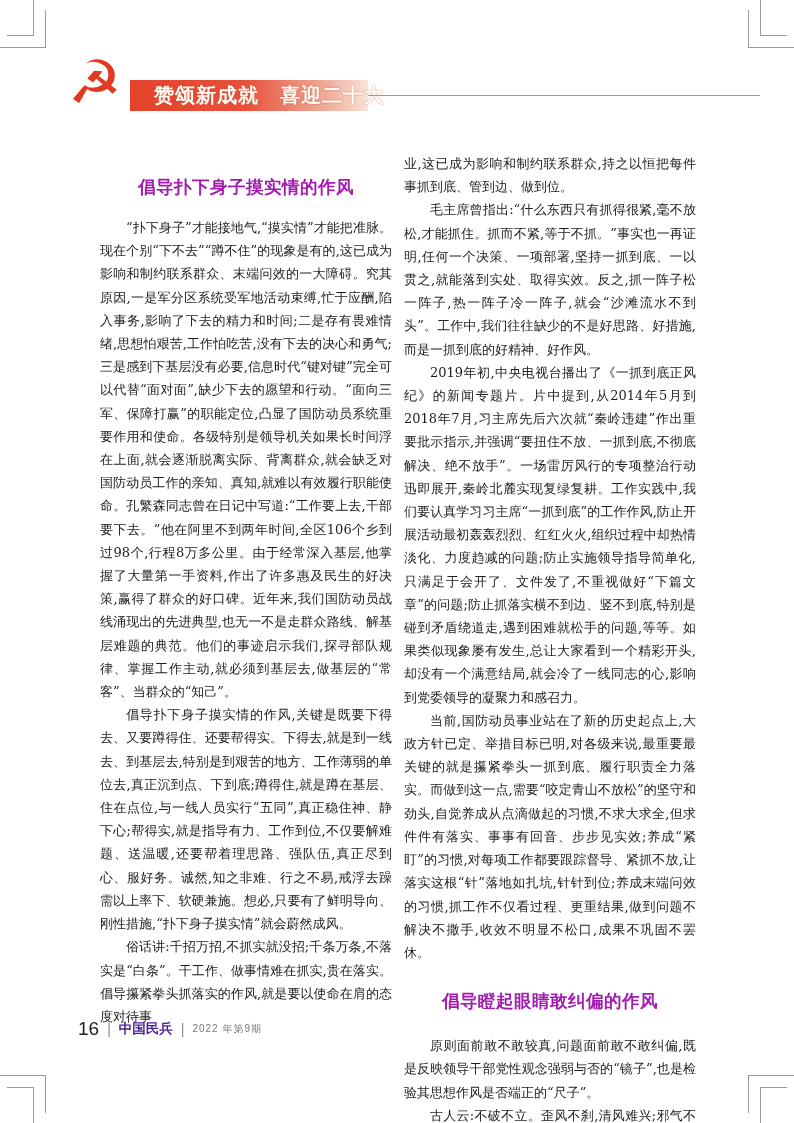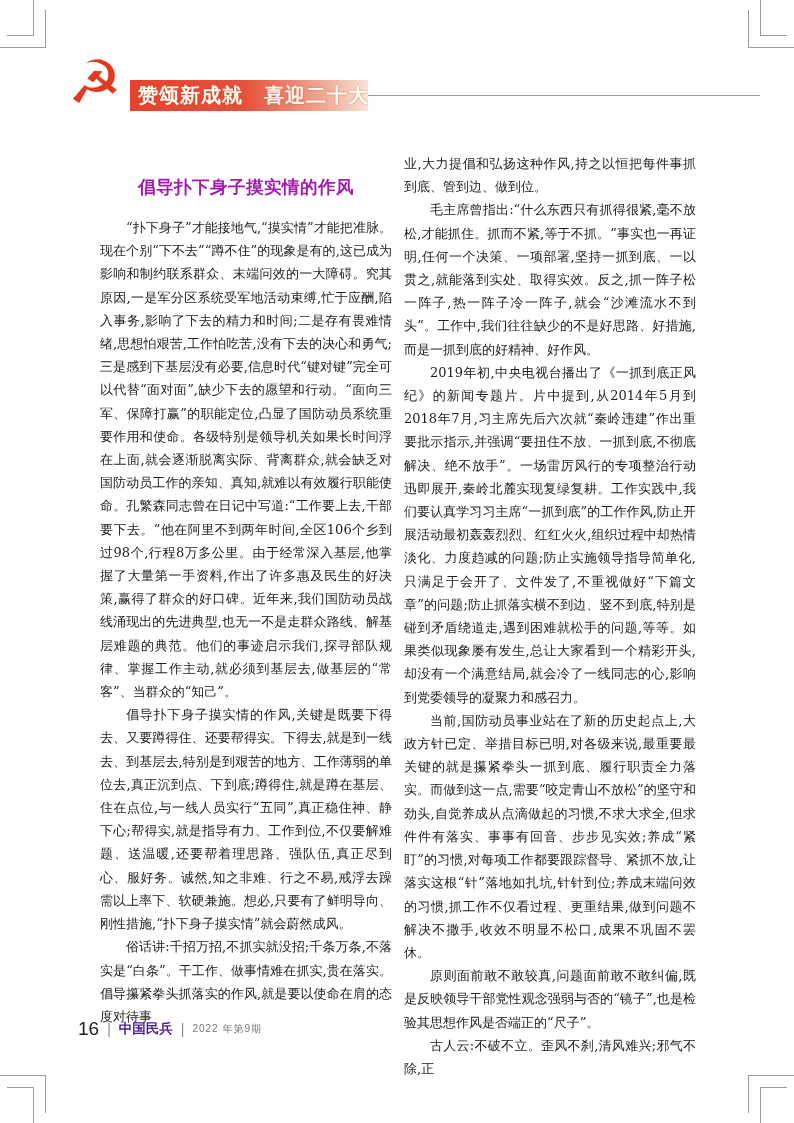--- a/index.html
+++ b/index.html
@@ -6,21 +6,21 @@
   #page{position:relative;width:794px;height:1123px;background:#ffffff;overflow:hidden;
         font-family:"Liberation Sans",sans-serif;}
   
   .crop{position:absolute;border:0 solid #9a9a9a;}
   
   #emblem{position:absolute;left:68px;top:52px;font-size:60px;line-height:60px;color:#e23a1e;
           font-family:"DejaVu Sans",sans-serif;}
   #banner{position:absolute;left:130px;top:80px;width:238px;height:31px;
           background:linear-gradient(90deg,#e5432b 0%,#e7503a 48%,#eea democratic 0%,#efa astonishing 0%, #efab97 82%,#f9e3da 100%);
           display:flex;align-items:center;}
-  #banner-text{color:#fffdf6;font-weight:bold;font-size:20px;letter-spacing:1px;padding-left:8px;
+  #banner-text{color:#fffdf6;font-weight:bold;font-size:20px;letter-spacing:1px;padding-left:24px;
           text-shadow:0 0 2px rgba(190,60,30,.6);white-space:nowrap;}
   #header-rule{position:absolute;left:368px;top:95px;width:392px;height:0;border-top:1.5px solid #9a9a9a;}
   
   .col{position:absolute;width:292px;color:#1c1c1c;font-family:"DejaVu Serif","Liberation Serif",serif;
        font-size:13px;line-height:23.2px;text-align:justify;}
   #col-left{left:100px;top:160px;}
   #col-right{left:404px;top:152px;}
   .heading{color:#a21caf;font-family:"Liberation Sans",sans-serif;font-weight:bold;
            font-size:17.5px;text-align:center;letter-spacing:.5px;margin:14px 0 16px 0;line-height:26px;}
   .col p{margin:0;text-indent:2em;}
@@ -52,24 +52,25 @@
   <div id="header-rule"></div>
 
   <div class="col" id="col-left">
     <div class="heading">倡导扑下身子摸实情的作风</div>
     <p>“扑下身子”才能接地气,“摸实情”才能把准脉。现在个别“下不去”“蹲不住”的现象是有的,这已成为影响和制约联系群众、末端问效的一大障碍。究其原因,一是军分区系统受军地活动束缚,忙于应酬,陷入事务,影响了下去的精力和时间;二是存有畏难情绪,思想怕艰苦,工作怕吃苦,没有下去的决心和勇气;三是感到下基层没有必要,信息时代“键对键”完全可以代替“面对面”,缺少下去的愿望和行动。“面向三军、保障打赢”的职能定位,凸显了国防动员系统重要作用和使命。各级特别是领导机关如果长时间浮在上面,就会逐渐脱离实际、背离群众,就会缺乏对国防动员工作的亲知、真知,就难以有效履行职能使命。孔繁森同志曾在日记中写道:“工作要上去,干部要下去。”他在阿里不到两年时间,全区106个乡到过98个,行程8万多公里。由于经常深入基层,他掌握了大量第一手资料,作出了许多惠及民生的好决策,赢得了群众的好口碑。近年来,我们国防动员战线涌现出的先进典型,也无一不是走群众路线、解基层难题的典范。他们的事迹启示我们,探寻部队规律、掌握工作主动,就必须到基层去,做基层的“常客”、当群众的“知己”。</p>
     <p>倡导扑下身子摸实情的作风,关键是既要下得去、又要蹲得住、还要帮得实。下得去,就是到一线去、到基层去,特别是到艰苦的地方、工作薄弱的单位去,真正沉到点、下到底;蹲得住,就是蹲在基层、住在点位,与一线人员实行“五同”,真正稳住神、静下心;帮得实,就是指导有力、工作到位,不仅要解难题、送温暖,还要帮着理思路、强队伍,真正尽到心、服好务。诚然,知之非难、行之不易,戒浮去躁需以上率下、软硬兼施。想必,只要有了鲜明导向、刚性措施,“扑下身子摸实情”就会蔚然成风。</p>
     <p>俗话讲:千招万招,不抓实就没招;千条万条,不落实是“白条”。干工作、做事情难在抓实,贵在落实。倡导攥紧拳头抓落实的作风,就是要以使命在肩的态度对待事</p>
   </div>
 
   <div class="col" id="col-right">
-    <p style="text-indent:0;">业,大力提倡和弘扬这种作风,持之以恒把每件事抓到底、管到边、做到位。</p>
+    <p style="text-indent:0;">业,这已成为影响和制约联系群众,持之以恒把每件事抓到底、管到边、做到位。</p>
     <p>毛主席曾指出:“什么东西只有抓得很紧,毫不放松,才能抓住。抓而不紧,等于不抓。”事实也一再证明,任何一个决策、一项部署,坚持一抓到底、一以贯之,就能落到实处、取得实效。反之,抓一阵子松一阵子,热一阵子冷一阵子,就会“沙滩流水不到头”。工作中,我们往往缺少的不是好思路、好措施,而是一抓到底的好精神、好作风。</p>
     <p>2019年初,中央电视台播出了《一抓到底正风纪》的新闻专题片。片中提到,从2014年5月到2018年7月,习主席先后六次就“秦岭违建”作出重要批示指示,并强调“要扭住不放、一抓到底,不彻底解决、绝不放手”。一场雷厉风行的专项整治行动迅即展开,秦岭北麓实现复绿复耕。工作实践中,我们要认真学习习主席“一抓到底”的工作作风,防止开展活动最初轰轰烈烈、红红火火,组织过程中却热情淡化、力度趋减的问题;防止实施领导指导简单化,只满足于会开了、文件发了,不重视做好“下篇文章”的问题;防止抓落实横不到边、竖不到底,特别是碰到矛盾绕道走,遇到困难就松手的问题,等等。如果类似现象屡有发生,总让大家看到一个精彩开头,却没有一个满意结局,就会冷了一线同志的心,影响到党委领导的凝聚力和感召力。</p>
     <p>当前,国防动员事业站在了新的历史起点上,大政方针已定、举措目标已明,对各级来说,最重要最关键的就是攥紧拳头一抓到底、履行职责全力落实。而做到这一点,需要“咬定青山不放松”的坚守和劲头,自觉养成从点滴做起的习惯,不求大求全,但求件件有落实、事事有回音、步步见实效;养成“紧盯”的习惯,对每项工作都要跟踪督导、紧抓不放,让落实这根“针”落地如扎坑,针针到位;养成末端问效的习惯,抓工作不仅看过程、更重结果,做到问题不解决不撒手,收效不明显不松口,成果不巩固不罢休。</p>
+    <div class="heading" style="margin-top:24px;margin-bottom:20px;">倡导瞪起眼睛敢纠偏的作风</div>
     <p>原则面前敢不敢较真,问题面前敢不敢纠偏,既是反映领导干部党性观念强弱与否的“镜子”,也是检验其思想作风是否端正的“尺子”。</p>
     <p>古人云:不破不立。歪风不刹,清风难兴;邪气不除,正</p>
   </div>
 
   <div id="footer">
     <span id="page-num">16</span>
     <span class="foot-sep">|</span>
     <span id="magazine-name">中国民兵</span>
     <span class="foot-sep">|</span>
     <span id="issue">2022 年第9期</span>

